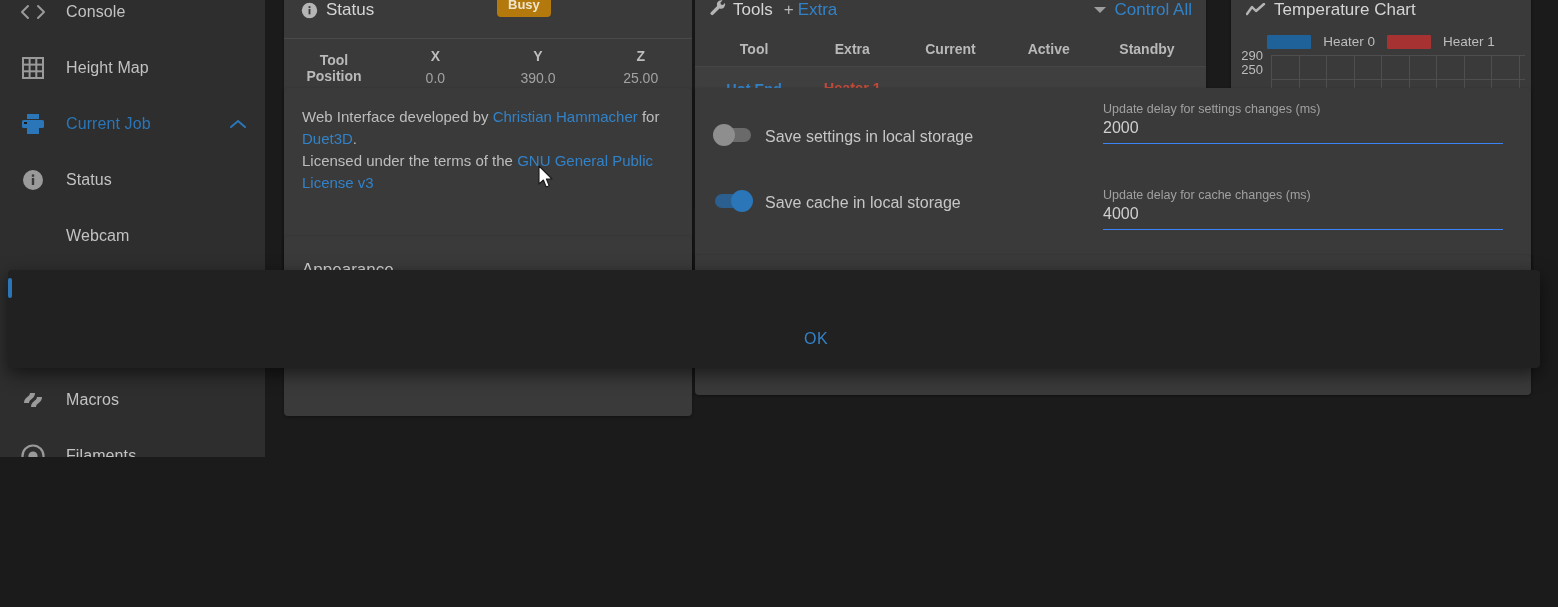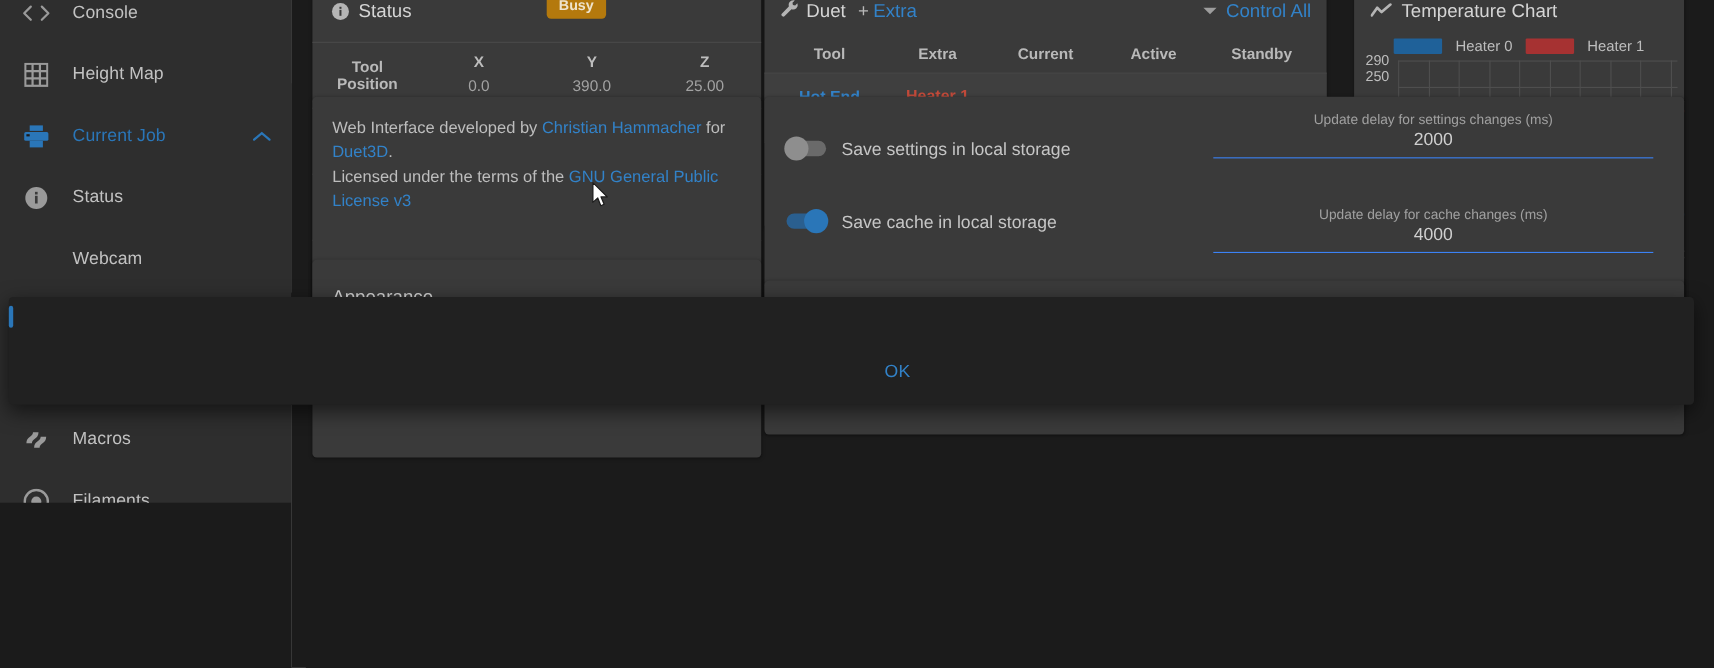--- a/index.html
+++ b/index.html
@@ -133,21 +133,21 @@
   .tgl.on{background:#2a5f8f;}
   .tgl.on .knob{right:-2px;background:#2a76b8;}
   .tgl.off{background:#6a6a6a;}
   .tgl.off .knob{left:-2px;background:#8e8e8e;}
   .tgl-lab{font-size:16px;color:#c6c6c6;}
 
   
   #settings-card{left:430px;top:88px;width:836px;height:227px;}
   .set-grid{display:flex;padding:14px 0 0 0;}
   .set-left{width:408px;flex:0 0 408px;}
-  .set-right{flex:1;padding-right:28px;text-align:center;}
+  .set-right{flex:1;padding-right:28px;}
   .field{margin-bottom:26px;}
   .field .fl{font-size:12.5px;color:#a0a0a0;margin-bottom:3px;}
   .field .fv{
     font-size:16px;color:#cfcfcf;border-bottom:1px solid #3b82f6;padding-bottom:6px;
   }
   #webcam-card{left:430px;top:255px;width:836px;height:140px;}
   .wc-title{font-size:17px;color:#d2d2d2;padding:26px 0 0 20px;}
   .wc-fields{display:flex;padding:28px 0 0 20px;}
   .wc-fields .f{font-size:12.5px;color:#8e8e8e;}
   .wc-fields .f1{width:408px;flex:0 0 408px;}
@@ -368,21 +368,21 @@
       </div>
     </div>
 
     <div class="card" id="tools-card">
       <div class="tools-head">
         <span class="ti" style="margin-right:7px;">
           <svg width="17" height="17" viewBox="0 0 26 26">
               <path fill="#b5b5b5" d="M18.5 2a6.5 6.5 0 0 0-6.1 8.7L2.6 20.5a2 2 0 0 0 0 2.8l.9.9a2 2 0 0 0 2.8 0l9.8-9.8A6.5 6.5 0 0 0 24.4 6l-3.2 3.2-3.1-.6-.6-3.1L20.7 2.3c-.7-.2-1.4-.3-2.2-.3z"></path>
             </svg>
         </span>
-        <span style="color:#d5d5d5">Duet</span>
+        <span style="color:#d5d5d5">Tools</span>
         <span class="plus">+</span>
         <span class="link">Extra</span>
         <span class="right">
           <span class="caret"></span>
           <span class="link">Control All</span>
         </span>
       </div>
 
       <div class="th-row">
         <div class="c">Tool</div>

